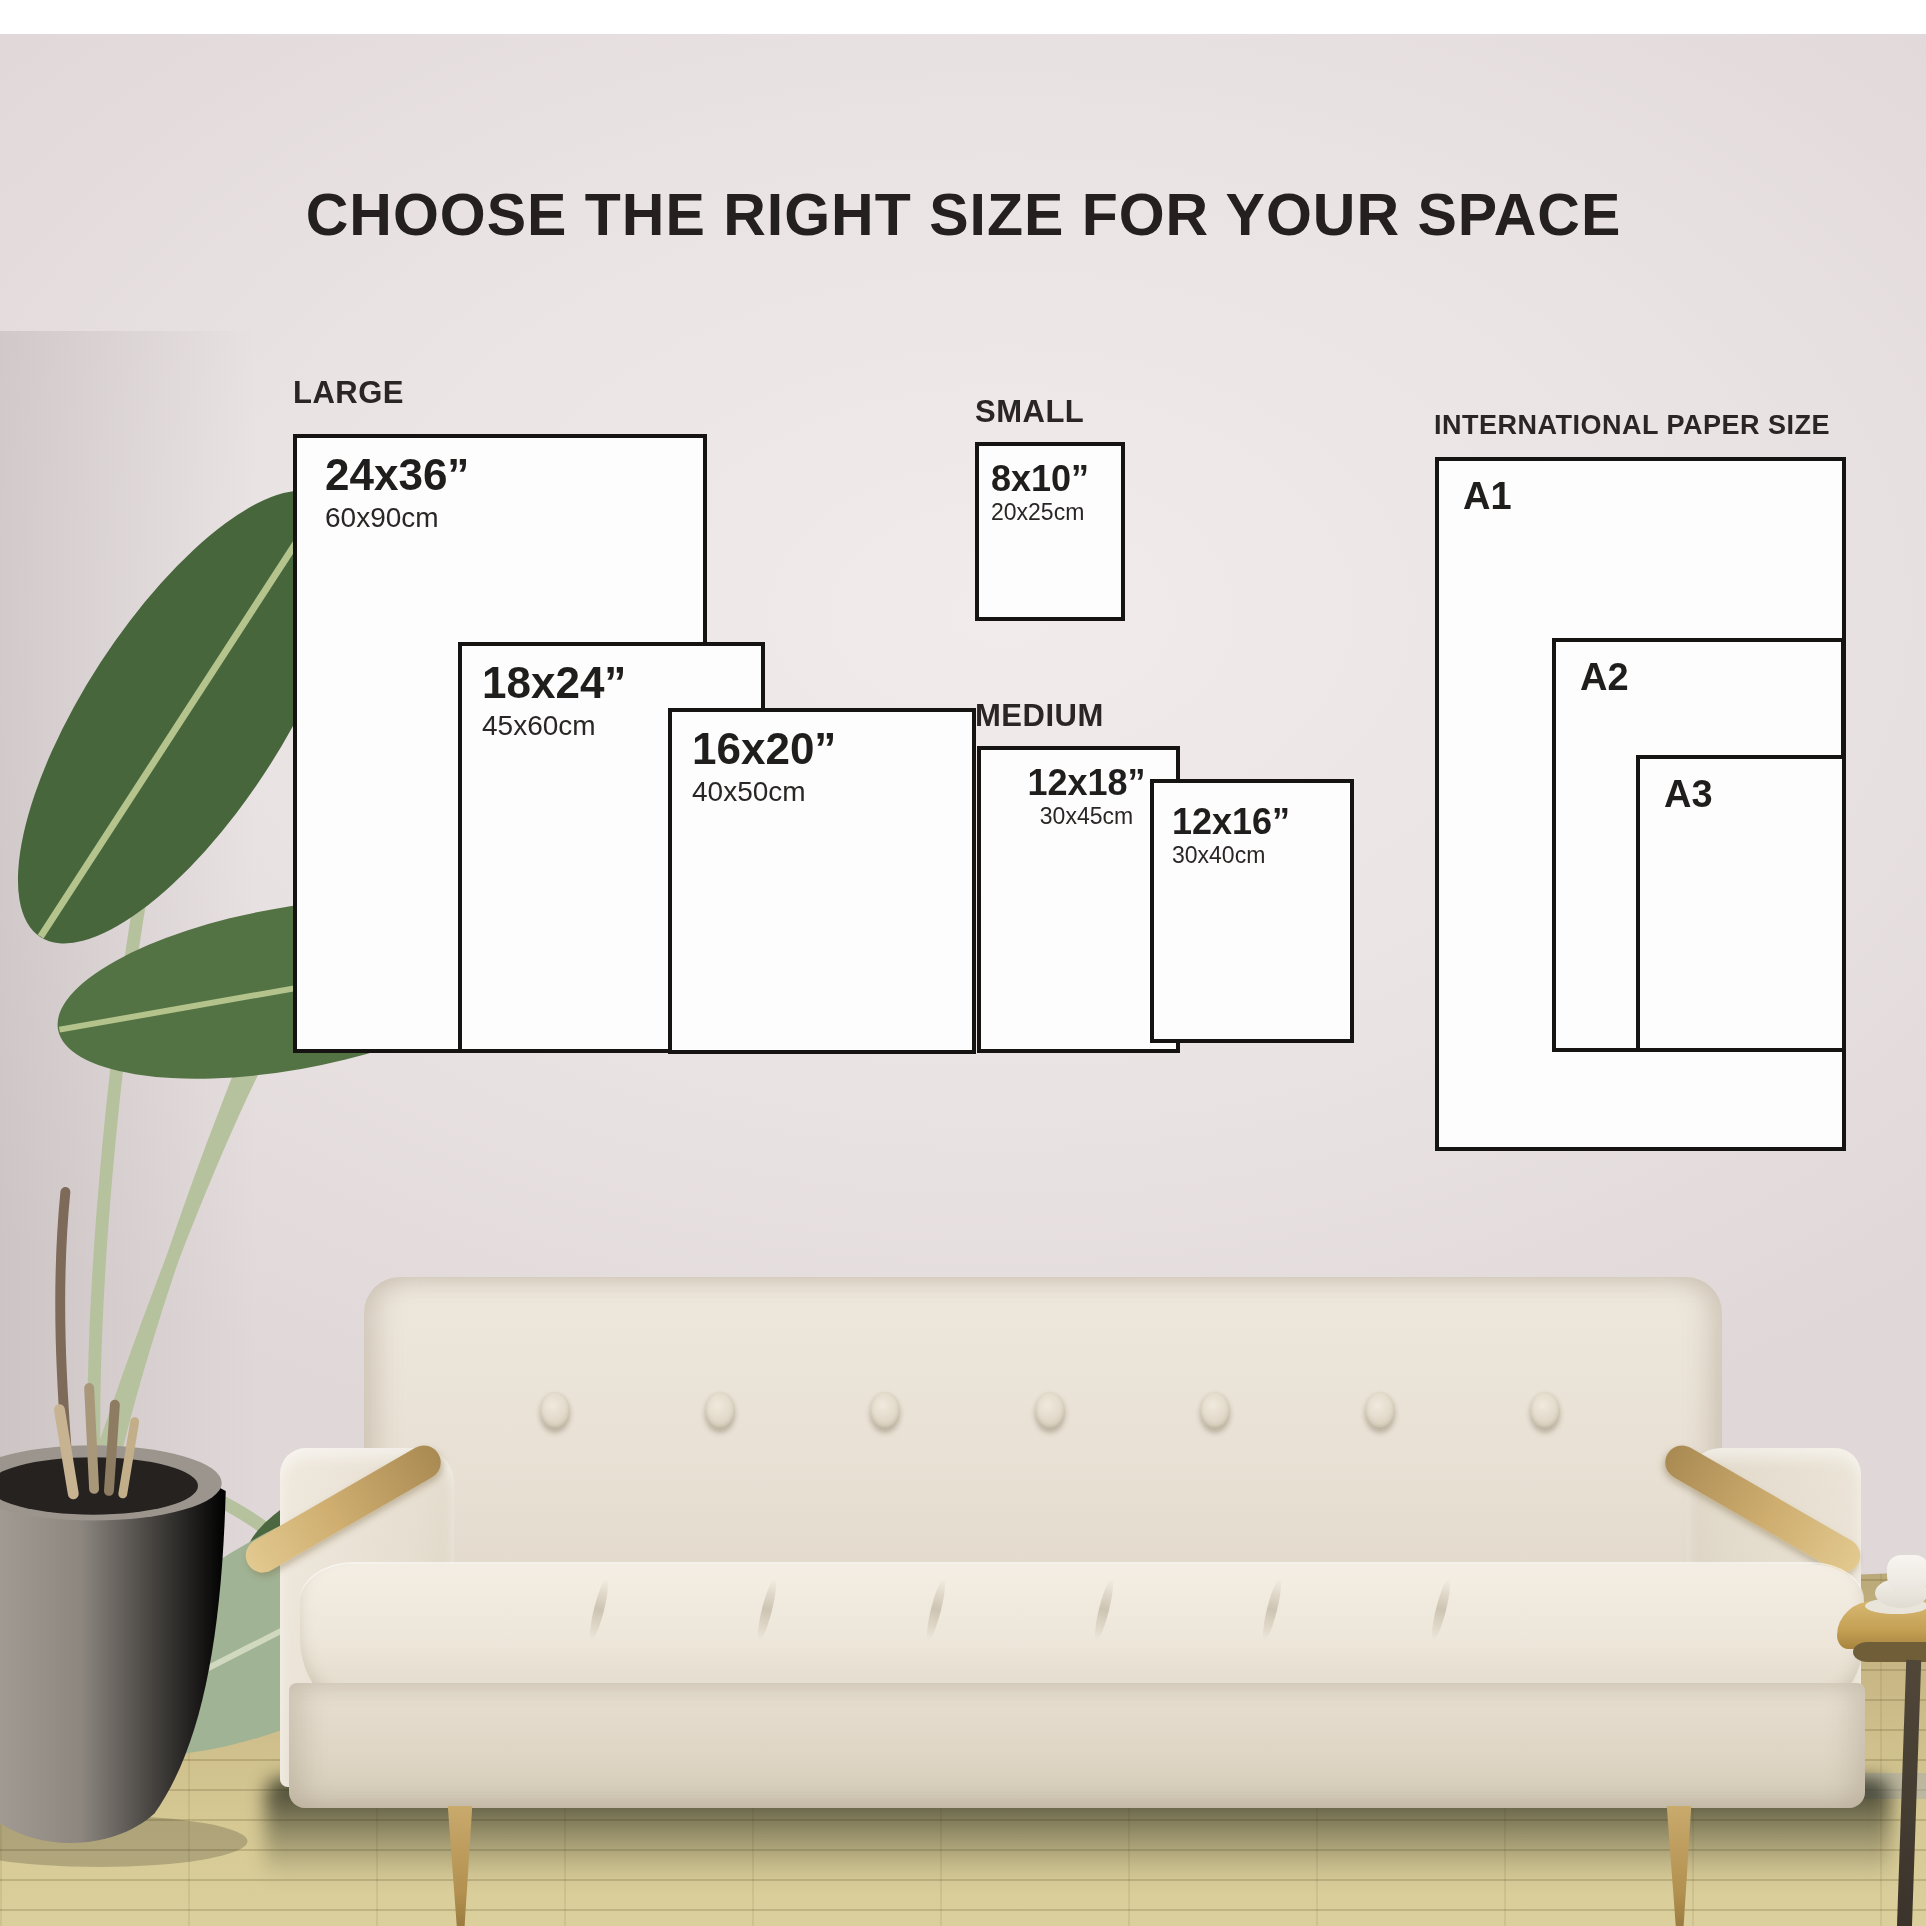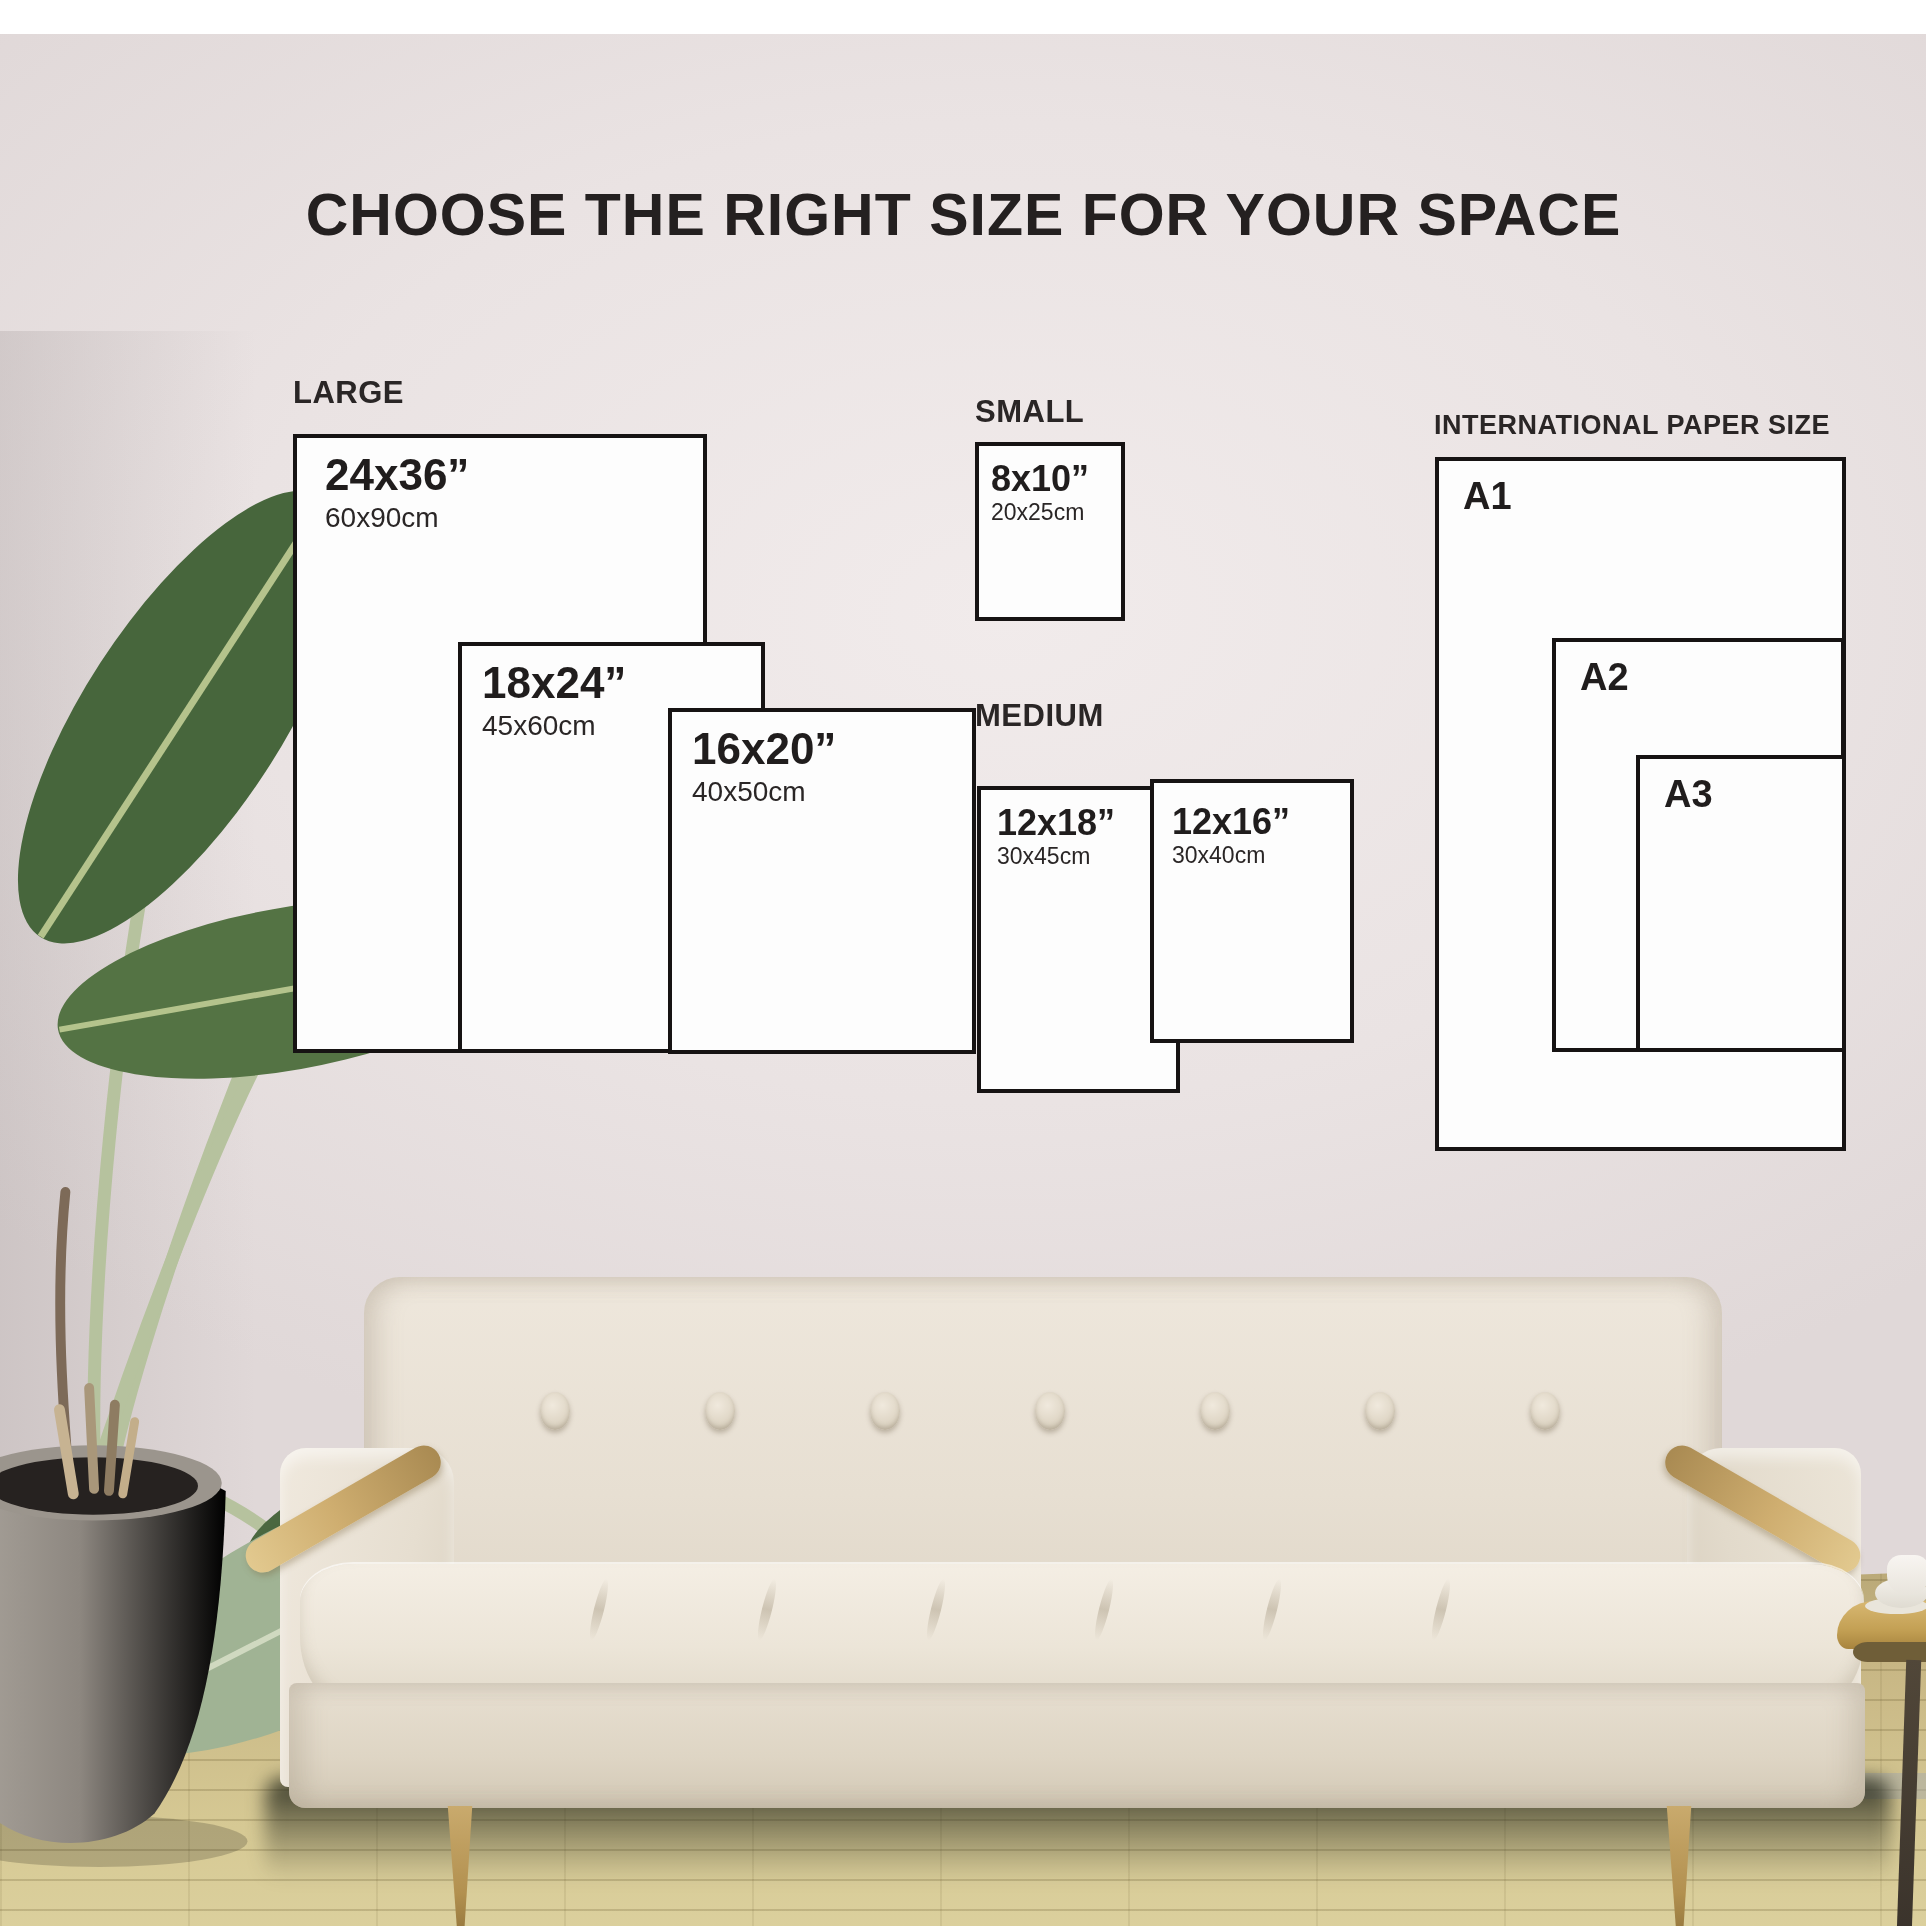--- a/index.html
+++ b/index.html
@@ -201,21 +201,21 @@
     <span class="cm">40x50cm</span>
   </div>
 
   <div class="group-label" style="left:975px;top:360px;text-align:right;">SMALL</div>
   <div class="size-rect small-type" style="left:975px;top:408px;width:150px;height:179px;padding-left:12px;">
     <span class="in">8x10”</span>
     <span class="cm">20x25cm</span>
   </div>
 
   <div class="group-label" style="left:975px;top:664px;">MEDIUM</div>
-  <div class="size-rect small-type" style="left:977px;top:752px;width:203px;height:307px;padding-left:16px;">
+  <div class="size-rect small-type" style="left:977px;top:712px;width:203px;height:307px;padding-left:16px;text-align:center;">
     <span class="in">12x18”</span>
     <span class="cm">30x45cm</span>
   </div>
   <div class="size-rect small-type" style="left:1150px;top:745px;width:204px;height:264px;padding-left:18px;padding-top:18px;">
     <span class="in">12x16”</span>
     <span class="cm">30x40cm</span>
   </div>
 
   <div class="group-label intl-label" style="left:1434px;top:376px;">INTERNATIONAL PAPER SIZE</div>
   <div class="a-rect" style="left:1435px;top:423px;width:411px;height:694px;">

